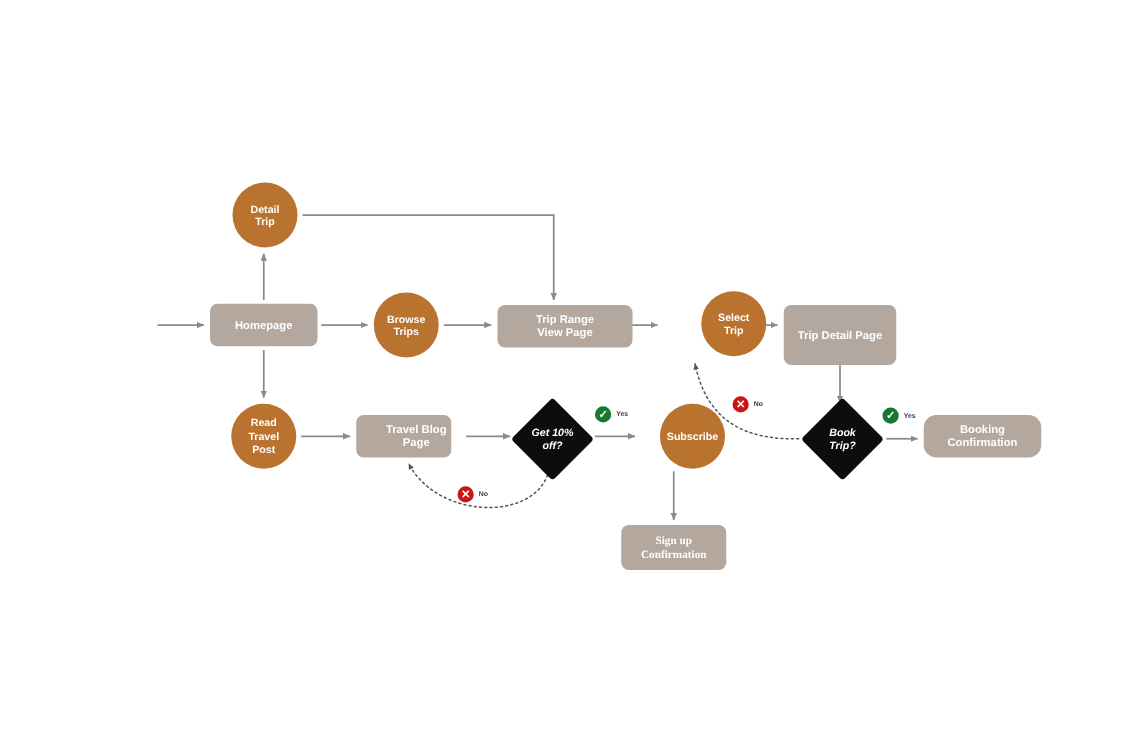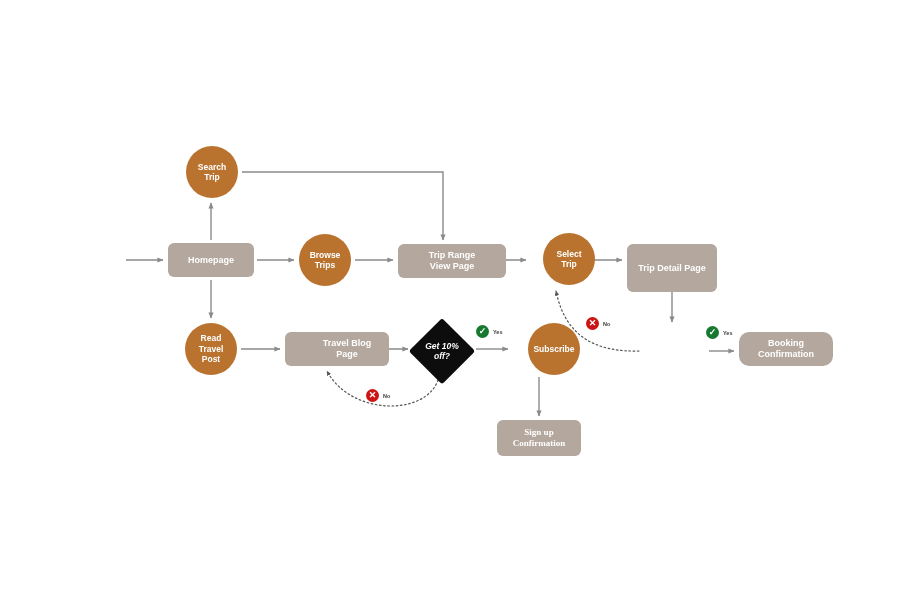--- a/index.html
+++ b/index.html
@@ -149,69 +149,74 @@
 
     <g stroke="#555" stroke-width="1.2" fill="none" stroke-dasharray="1.6 2.6" stroke-linecap="round">
 
       <path d="M438,380 C425,417 350,415 327,371" marker-end="url(#ahd)"></path>
 
       <path d="M639,351 C600,352 566,340 556,291" marker-end="url(#ahd)"></path>
     </g>
   </svg>
 
   <div class="node circle" style="left:186px; top:146px; width:52px; height:52px;">
-    <span class="lbl">Search
+    <span class="lbl">Detail
 Trip</span>
   </div>
 
 
   <div class="node rect" style="left:168px; top:243px; width:86px; height:34px;">
     <span class="lbl">Homepage</span>
   </div>
 
   <div class="node circle" style="left:299px; top:234px; width:52px; height:52px;">
     <span class="lbl">Browse
 Trips</span>
   </div>
 
   <div class="node rect" style="left:398px; top:244px; width:108px; height:34px;">
     <span class="lbl">Trip Range
 View Page</span>
   </div>
 
-  <div class="node circle" style="left:543px; top:233px; width:52px; height:52px;text-align:center;">
+  <div class="node circle" style="left:561px; top:233px; width:52px; height:52px;text-align:center;">
     <span class="lbl">Select
 Trip</span>
   </div>
 
   <div class="node rect" style="left:627px; top:244px; width:90px; height:48px;">
     <span class="lbl">Trip Detail Page</span>
   </div>
 
   <div class="node circle" style="left:185px; top:323px; width:52px; height:52px;">
     <span class="lbl">Read
 Travel
 Post</span>
   </div>
 
-  <div class="node rect" style="left:285px; top:332px; width:104px; height:34px;padding-left:20px;">
+  <div class="node rect" style="left:285px; top:332px; width:76px; height:34px;padding-left:20px;">
     <span class="lbl">Travel Blog
 Page</span>
   </div>
 
   <div class="node diamond" style="left:409px; top:318px; width:66px; height:66px;">
     <span class="dshape"></span>
     <span class="dlabel lbl">Get 10%
 off?</span>
   </div>
 
   <div class="node circle" style="left:528px; top:323px; width:52px; height:52px;">
     <span class="lbl">Subscribe</span>
   </div>
 
+  <div class="node diamond" style="left:641px; top:318px; width:66px; height:66px;">
+    <span class="dshape"></span>
+    <span class="dlabel lbl">Book
+Trip?</span>
+  </div>
 
   <div class="node rect" style="left:739px; top:332px; width:94px; height:34px;border-radius:10px;">
     <span class="lbl">Booking
 Confirmation</span>
   </div>
 
   <div class="node rect" style="left:497px; top:420px; width:84px; height:36px;font-family:Liberation Serif, serif;">
     <span class="lbl">Sign up
 Confirmation</span>
   </div>

